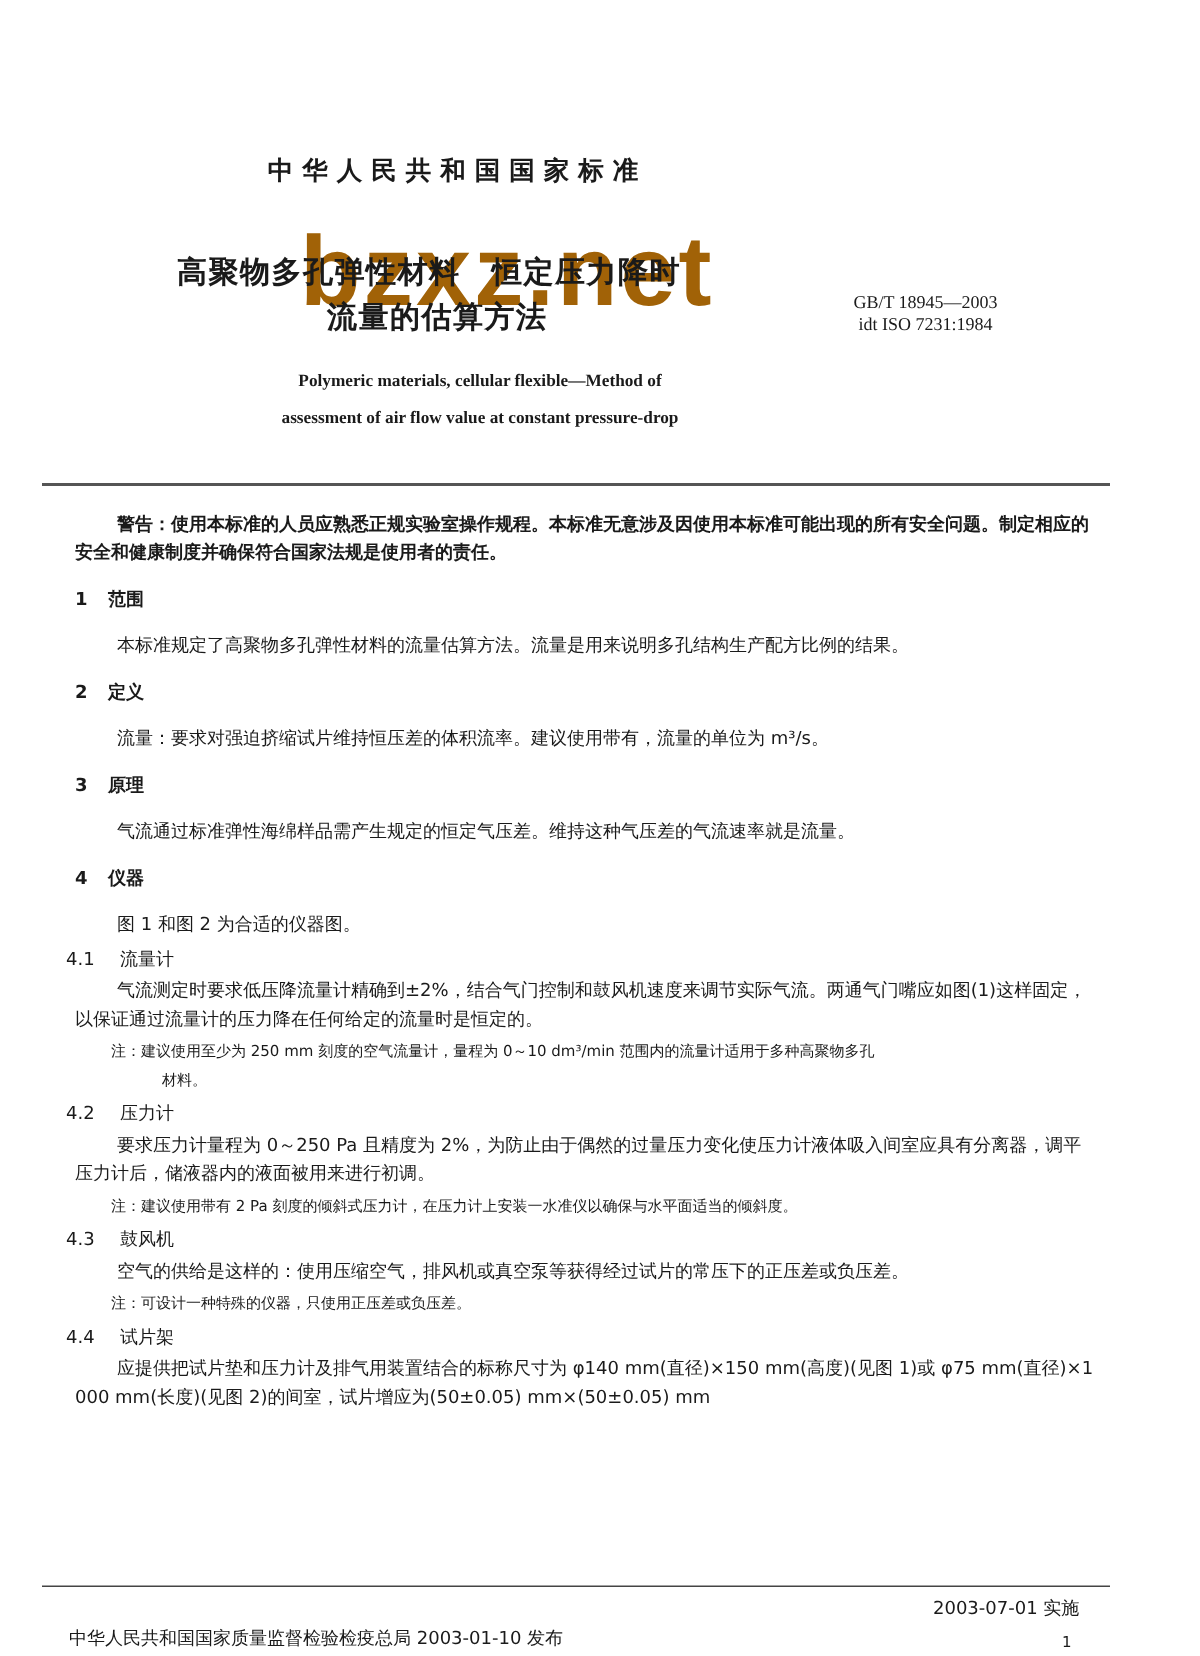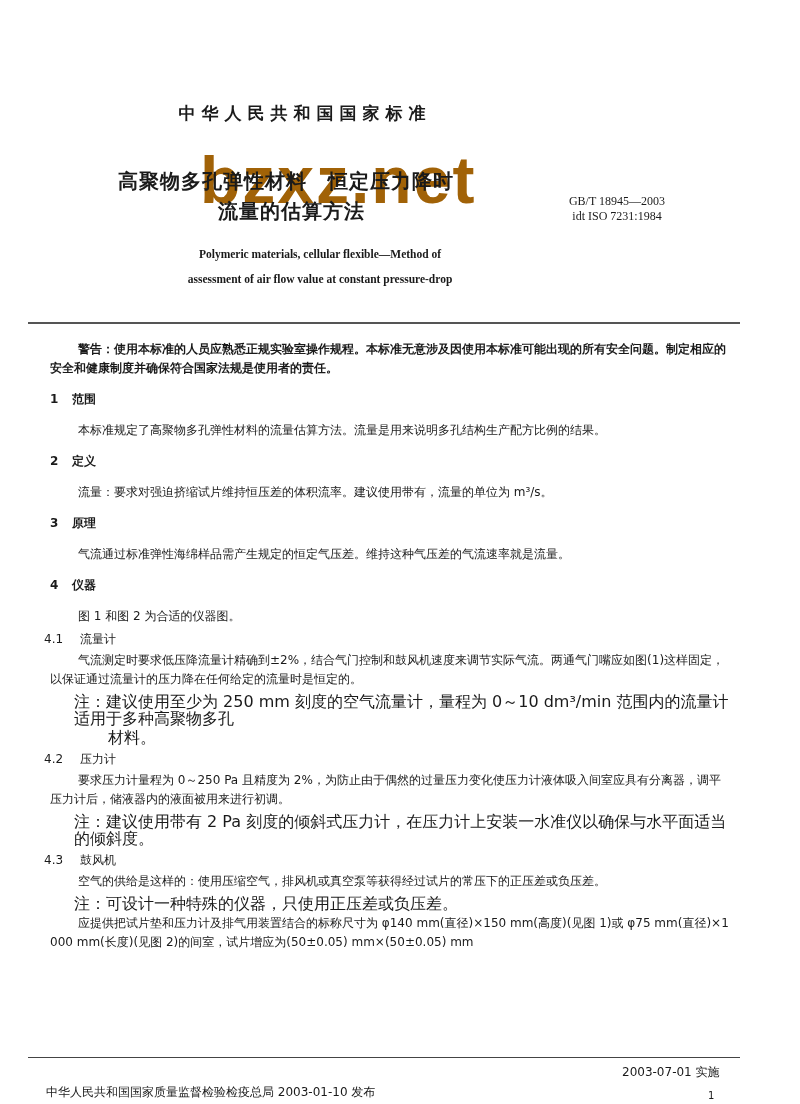--- a/index.html
+++ b/index.html
@@ -14,21 +14,21 @@
   .title2 { top: 198px; left: 218px; font-size: 20px; font-weight: bold; z-index: 1; letter-spacing: 1px; }
   .stdcode { top: 194px; left: 533px; font-size: 12px; font-family: "Liberation Serif", serif; line-height: 15px; text-align: center; width: 168px; z-index: 1; }
   .eng { top: 242px; left: 100px; width: 440px; text-align: center; font-family: "Liberation Serif", serif; font-weight: bold; font-size: 11.5px; line-height: 25px; }
   .hr-top { top: 322px; left: 28px; width: 712px; height: 2px; background: #555; }
   .content { top: 340px; left: 50px; width: 680px; font-size: 12px; line-height: 19px; }
   .p { text-indent: 28px; margin: 0 0 4px 0; }
   .h { margin: 12px 0 12px 0; font-weight: bold; }
   .h .num { display: inline-block; width: 22px; }
   .h2 { margin: 4px 0 2px -6px; }
   .h2 .num { display: inline-block; width: 36px; }
-  .note { font-size: 16px; padding-left: 24px; line-height: 17px; margin: 2px 0; }
+  .note { font-size: 10px; padding-left: 24px; line-height: 17px; margin: 2px 0; }
   .note-cont { padding-left: 58px; }
   .hr-bot { top: 1057px; left: 28px; width: 712px; height: 1px; background: #444; }
   .footer-left { top: 1084px; left: 46px; font-size: 12px; }
   .footer-right { top: 1064px; left: 622px; font-size: 12px; }
   .page-mark { top: 1090px; left: 708px; font-size: 10px; }
 </style>
 </head>
 <body>
 
 <div class="abs national">中华人民共和国国家标准</div>
@@ -66,19 +66,20 @@
   <div class="note note-cont">材料。</div>
 
   <div class="h2"><span class="num">4.2</span><span>压力计</span></div>
   <p class="p">要求压力计量程为 0～250 Pa 且精度为 2%，为防止由于偶然的过量压力变化使压力计液体吸入间室应具有分离器，调平压力计后，储液器内的液面被用来进行初调。</p>
   <div class="note">注：建议使用带有 2 Pa 刻度的倾斜式压力计，在压力计上安装一水准仪以确保与水平面适当的倾斜度。</div>
 
   <div class="h2"><span class="num">4.3</span><span>鼓风机</span></div>
   <p class="p">空气的供给是这样的：使用压缩空气，排风机或真空泵等获得经过试片的常压下的正压差或负压差。</p>
   <div class="note">注：可设计一种特殊的仪器，只使用正压差或负压差。</div>
 
+  <div class="h2"><span class="num">4.4</span><span>试片架</span></div>
   <p class="p">应提供把试片垫和压力计及排气用装置结合的标称尺寸为 φ140 mm(直径)×150 mm(高度)(见图 1)或 φ75 mm(直径)×1 000 mm(长度)(见图 2)的间室，试片增应为(50±0.05) mm×(50±0.05) mm</p>
 </div>
 
 <div class="abs hr-bot"></div>
 <div class="abs footer-left">中华人民共和国国家质量监督检验检疫总局 2003-01-10 发布</div>
 <div class="abs footer-right">2003-07-01 实施</div>
 <div class="abs page-mark">1</div>
 
 </body></html>

